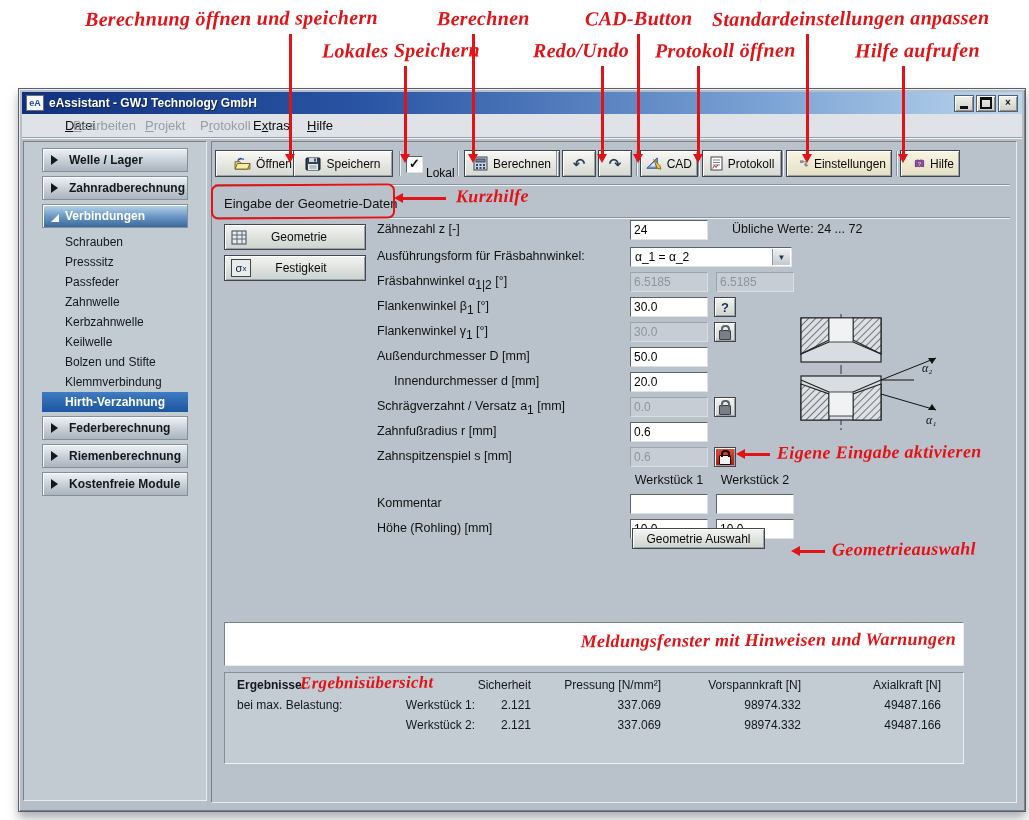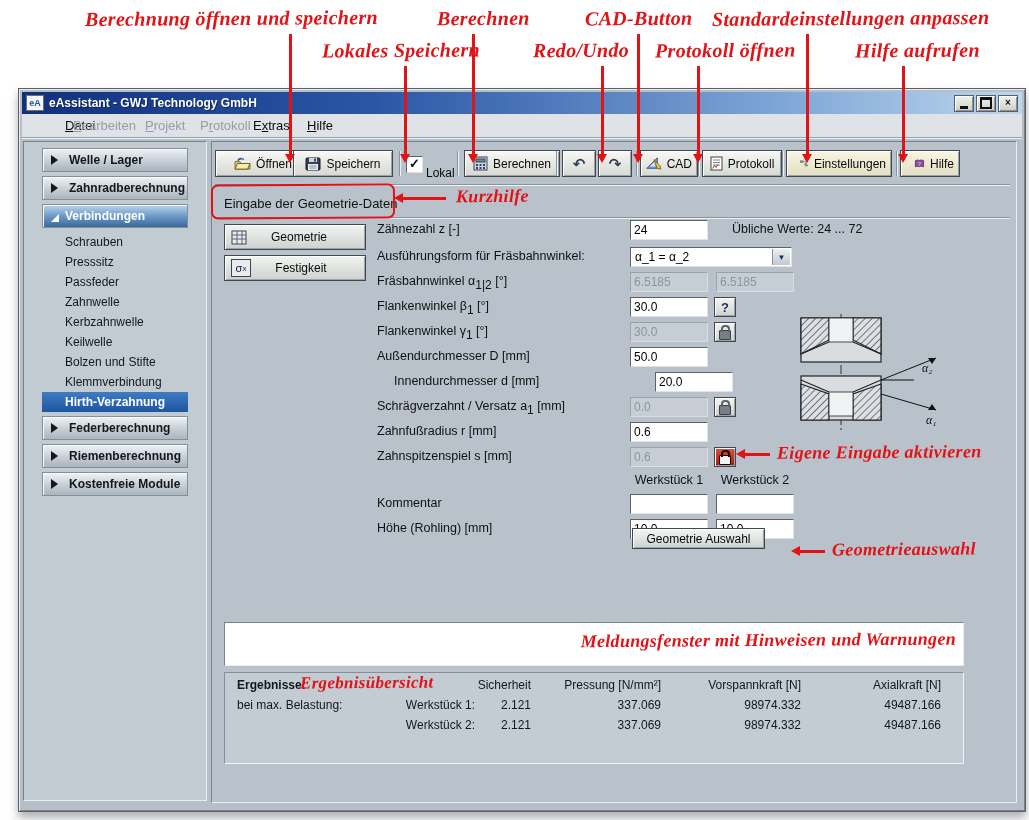--- a/index.html
+++ b/index.html
@@ -363,21 +363,21 @@
       <div class="flabel" style="left:165px;top:182px;"><span>Flankenwinkel γ</span><sub>1</sub><span> [°]</span></div>
       <input class="fin dis" style="left: 418px; top: 180px;" value="30.0">
       <div class="sq-btn" style="left:502px;top:180px;">
           <span class="lock"></span>
         </div>
 
       <div class="flabel" style="left:165px;top:207px;"><span>Außendurchmesser D [mm]</span><sub></sub><span></span></div>
       <input class="fin" style="left: 418px; top: 205px;" value="50.0">
 
       <div class="flabel" style="left:182px;top:232px;"><span>Innendurchmesser d [mm]</span><sub></sub><span></span></div>
-      <input class="fin" style="left: 418px; top: 230px; margin-left: 25px;" value="20.0">
+      <input class="fin" style="left: 418px; top: 230px;" value="20.0">
 
       <div class="flabel" style="left:165px;top:257px;"><span>Schrägverzahnt / Versatz a</span><sub>1</sub><span> [mm]</span></div>
       <input class="fin dis" style="left: 418px; top: 255px;" value="0.0">
       <div class="sq-btn" style="left:502px;top:255px;">
           <span class="lock"></span>
         </div>
 
       <div class="flabel" style="left:165px;top:282px;"><span>Zahnfußradius r [mm]</span><sub></sub><span></span></div>
       <input class="fin" style="left: 418px; top: 280px;" value="0.6">
 

